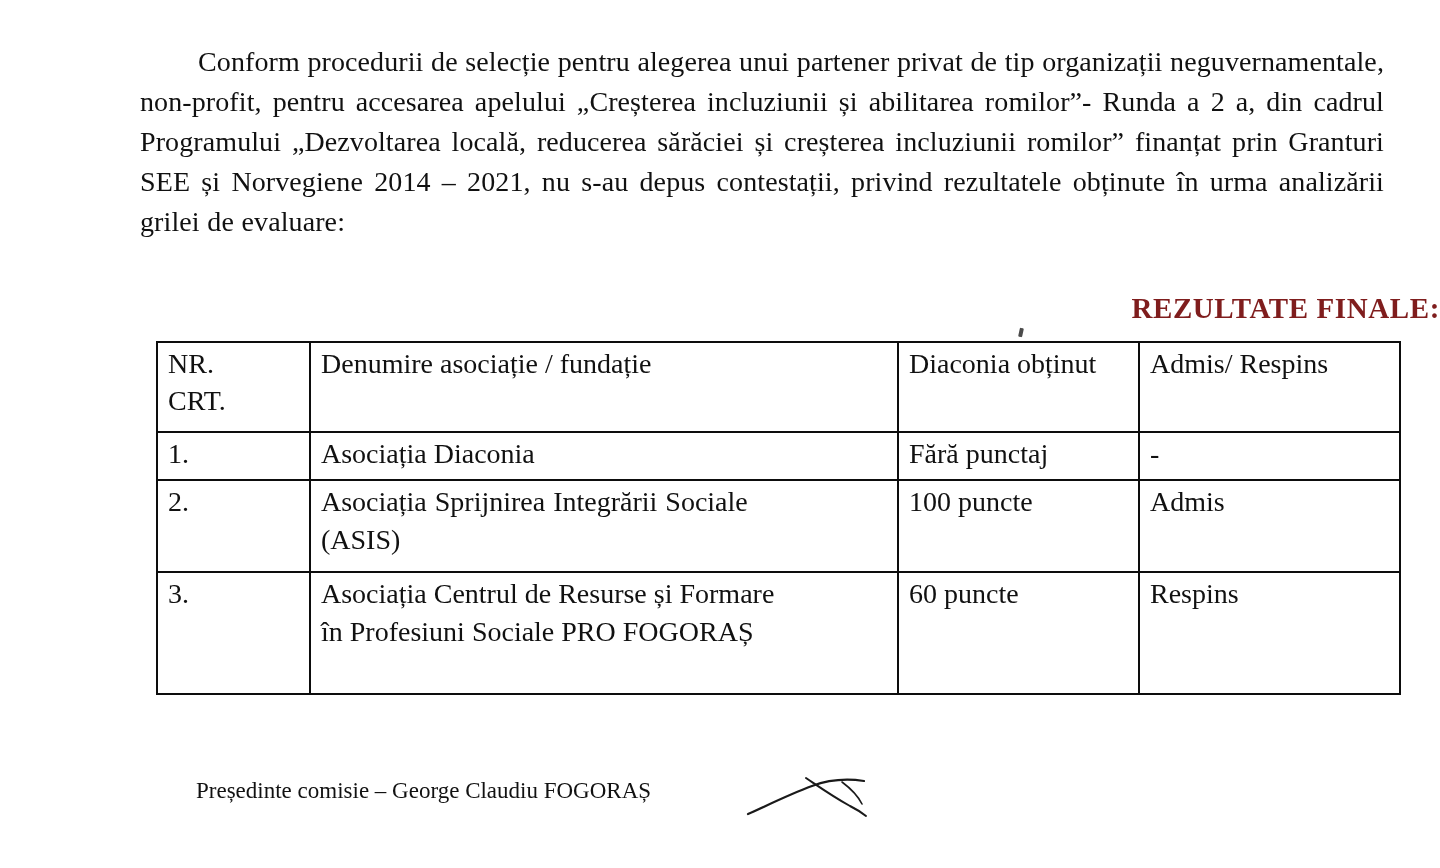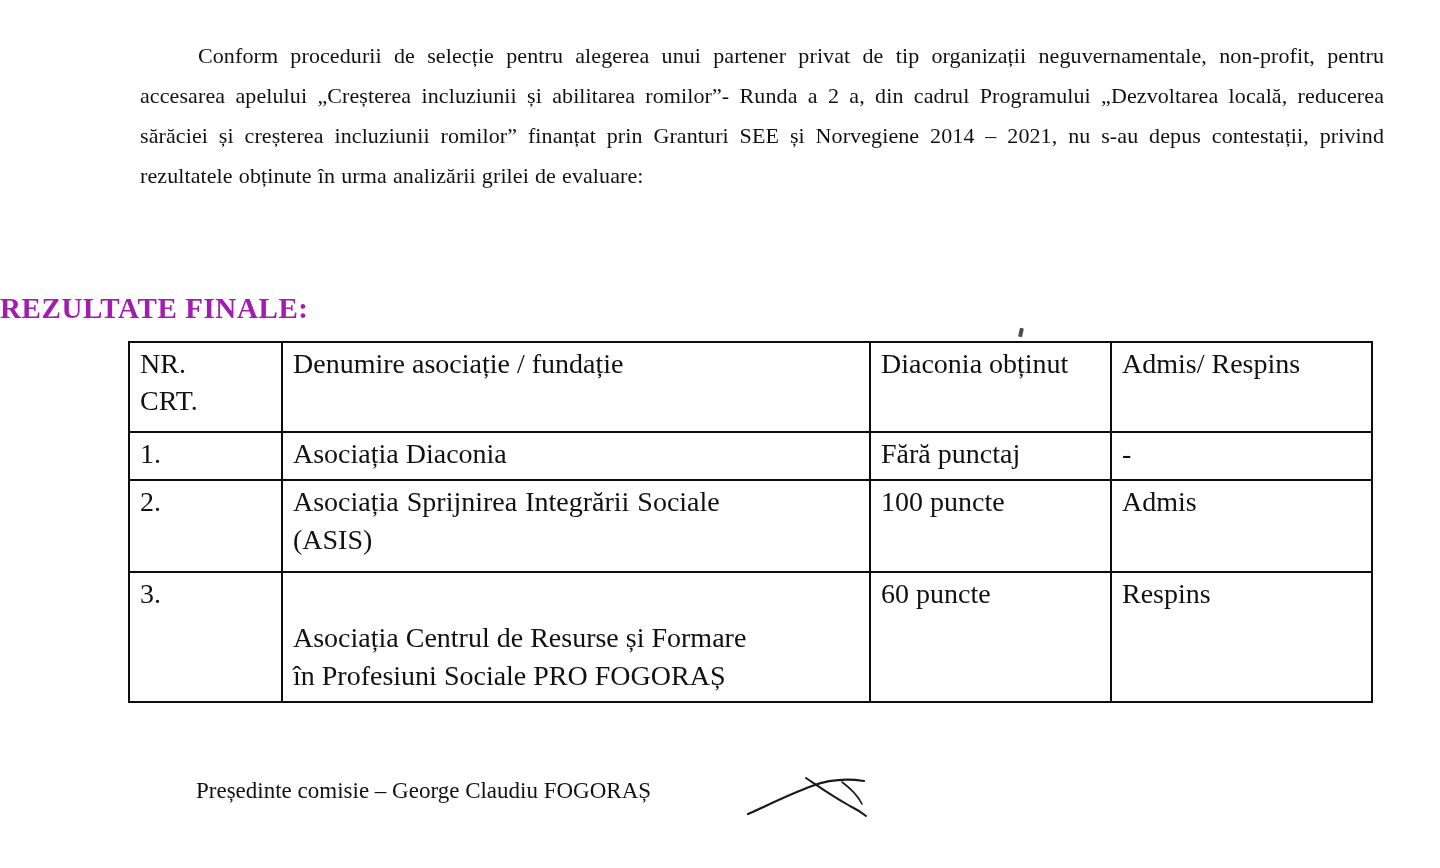--- a/index.html
+++ b/index.html
@@ -23,59 +23,59 @@
     height: 868px;
     box-sizing: border-box;
   }
 
   
   .intro {
     position: absolute;
     left: 140px;
     top: 14px;
     width: 1244px;
-    font-size: 22px;
+    font-size: 28px;
     line-height: 40px;
     text-align: justify;
     text-indent: 58px;
     letter-spacing: 0.1px;
     word-spacing: 0.5px;
     color: #111111;
   }
 
   
   .results-title {
     position: absolute;
     left: 0;
     top: 292px;
     width: 1440px;
-    text-align: left;
+    text-align: right;
     font-size: 29px;
     font-weight: bold;
     letter-spacing: 0.6px;
-    color: #a21caf;
+    color: #7f1d1d;
   }
 
   
   .speck {
     position: absolute;
     left: 1019px;
     top: 328px;
     width: 4px;
     height: 9px;
     background: #2b2b2b;
     transform: rotate(12deg);
     border-radius: 1px;
     opacity: .85;
   }
 
   
   .results-table {
     position: absolute;
-    left: 128px;
+    left: 156px;
     top: 341px;
     width: 1243px;
     border-collapse: collapse;
     table-layout: fixed;
     font-size: 28px;
     line-height: 38px;
     color: #111111;
     border-radius: 26px;
   }
   .results-table td,
@@ -101,21 +101,20 @@
   .row-3 td { height: 112px; }
 
   .justified {
     text-align: justify;
     text-align-last: left;
     word-spacing: 1px;
   }
   .justified-2 {
     text-align: justify;
     text-align-last: left;
-    margin-top: 44px;
   }
 
   
   .signature-line {
     position: absolute;
     left: 196px;
     top: 773px;
     font-size: 23px;
     line-height: 36px;
     white-space: nowrap;

